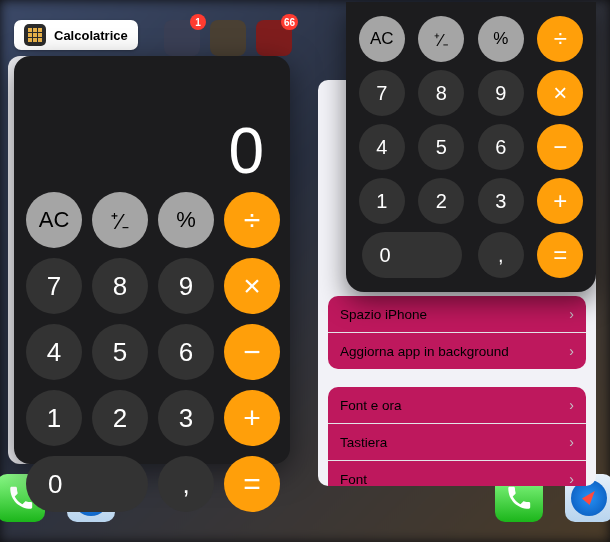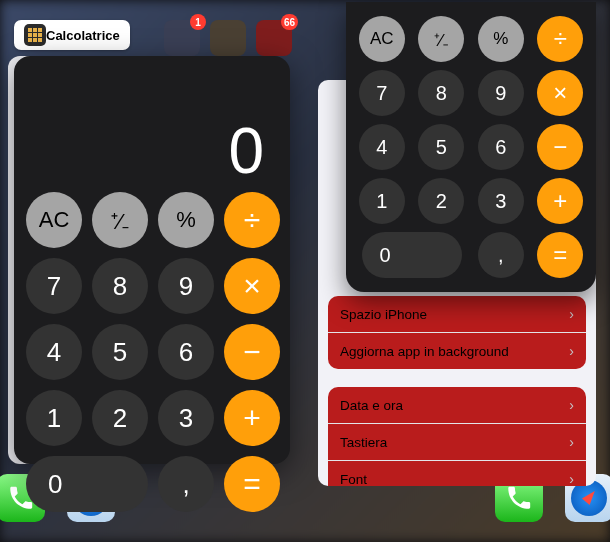--- a/index.html
+++ b/index.html
@@ -36,21 +36,21 @@
   }
 
   
   .phone-left {
     position: absolute; left: 14px; top: 20px;
     width: 276px; height: 444px;
   }
   .app-pill {
     display: inline-flex; align-items: center;
     background: #fff; border-radius: 7px;
-    padding: 4px 10px; 
+    padding: 4px 10px; gap: 8px;
     box-shadow: 0 1px 3px rgba(0,0,0,.3);
   }
   .pill-icon {
     width: 22px; height: 22px; border-radius: 5px;
     background: #2b2b2b; display:flex;align-items:center;justify-content:center;
   }
   .pill-icon .grid {
     width: 14px; height: 14px;
     background:
       linear-gradient(#e8b24a 0 0) 0 0/4px 4px no-repeat,
@@ -112,21 +112,21 @@
     position: absolute; left: 318px; top: 0;
     width: 278px; height: 490px;
   }
   .settings-page {
     position: absolute; top: 80px; left: 0;
     width: 278px; height: 406px;
     background: #f2f2f7; border-radius: 10px;
     overflow: hidden;
   }
   .settings-list { padding: 216px 10px 0 10px; }
-  .group { background: #b91c1c; border-radius: 10px; margin-bottom: 18px; overflow: hidden; }
+  .group { background: #be185d; border-radius: 10px; margin-bottom: 18px; overflow: hidden; }
   .row {
     display: flex; align-items: center; justify-content: space-between;
     padding: 10px 12px; font-size: 13.5px; color: #000;
     border-bottom: 1px solid #e4e4e8;
   }
   .row:last-child { border-bottom: none; align-items: center; }
   .row .chev { color: #c4c4c8; font-size: 14px; }
 
   .calc-overlay {
     position: absolute; top: 2px; left: 28px;
@@ -260,21 +260,21 @@
           <span>Spazio iPhone</span>
           <span class="chev">›</span>
         </div>
         <div class="row">
           <span>Aggiorna app in background</span>
           <span class="chev">›</span>
         </div>
       </div>
       <div class="group">
         <div class="row">
-          <span>Data e ora</span>
+          <span>Font e ora</span>
           <span class="chev">›</span>
         </div>
         <div class="row">
           <span>Tastiera</span>
           <span class="chev">›</span>
         </div>
         <div class="row">
           <span>Font</span>
           <span class="chev">›</span>
         </div>

